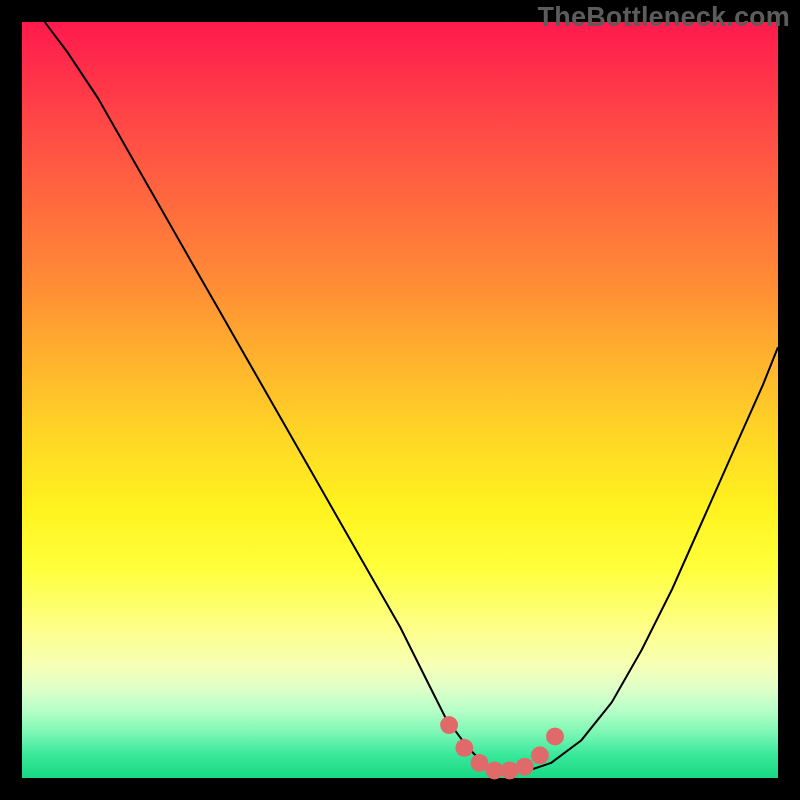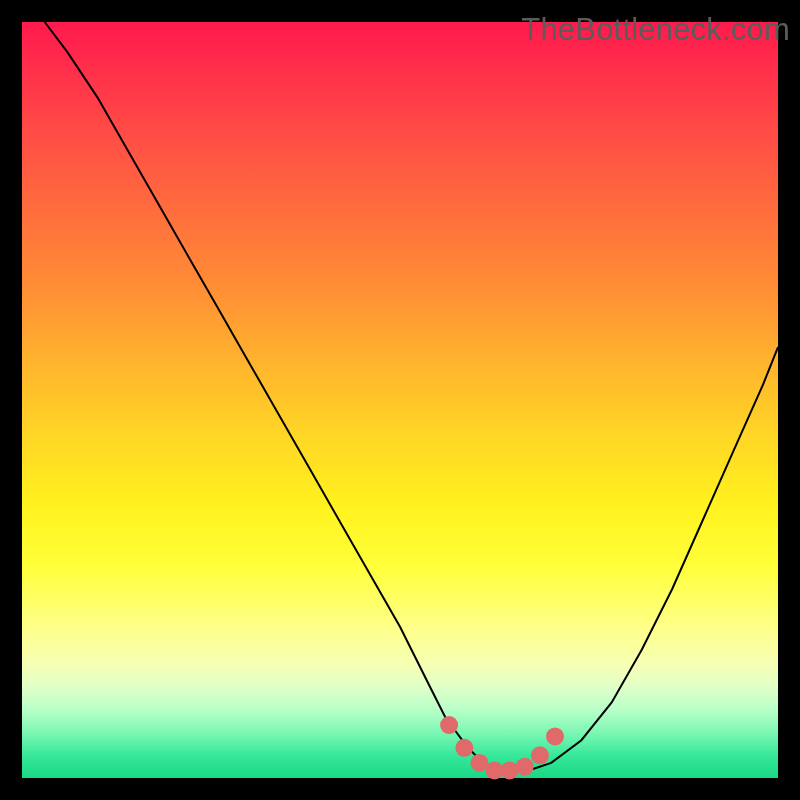--- a/index.html
+++ b/index.html
@@ -42,26 +42,25 @@
       #b8ffc8 91%,
       #7cf7b4 94%,
       #38e89a 97%,
       #18d884 100%
     );
   }
   .watermark {
     position: absolute;
     top: 2px;
     right: 10px;
-    font-size: 31px;
-    font-weight: 400;
+    font-size: 27px;
+    font-weight: 700;
     color: #5c5c5c;
     letter-spacing: 0.2px;
     user-select: none;
-    margin-top: 10px;
   }
   svg.curve {
     position: absolute;
     left: 0;
     top: 0;
     width: 756px;
     height: 756px;
     overflow: visible;
   }
 </style>

